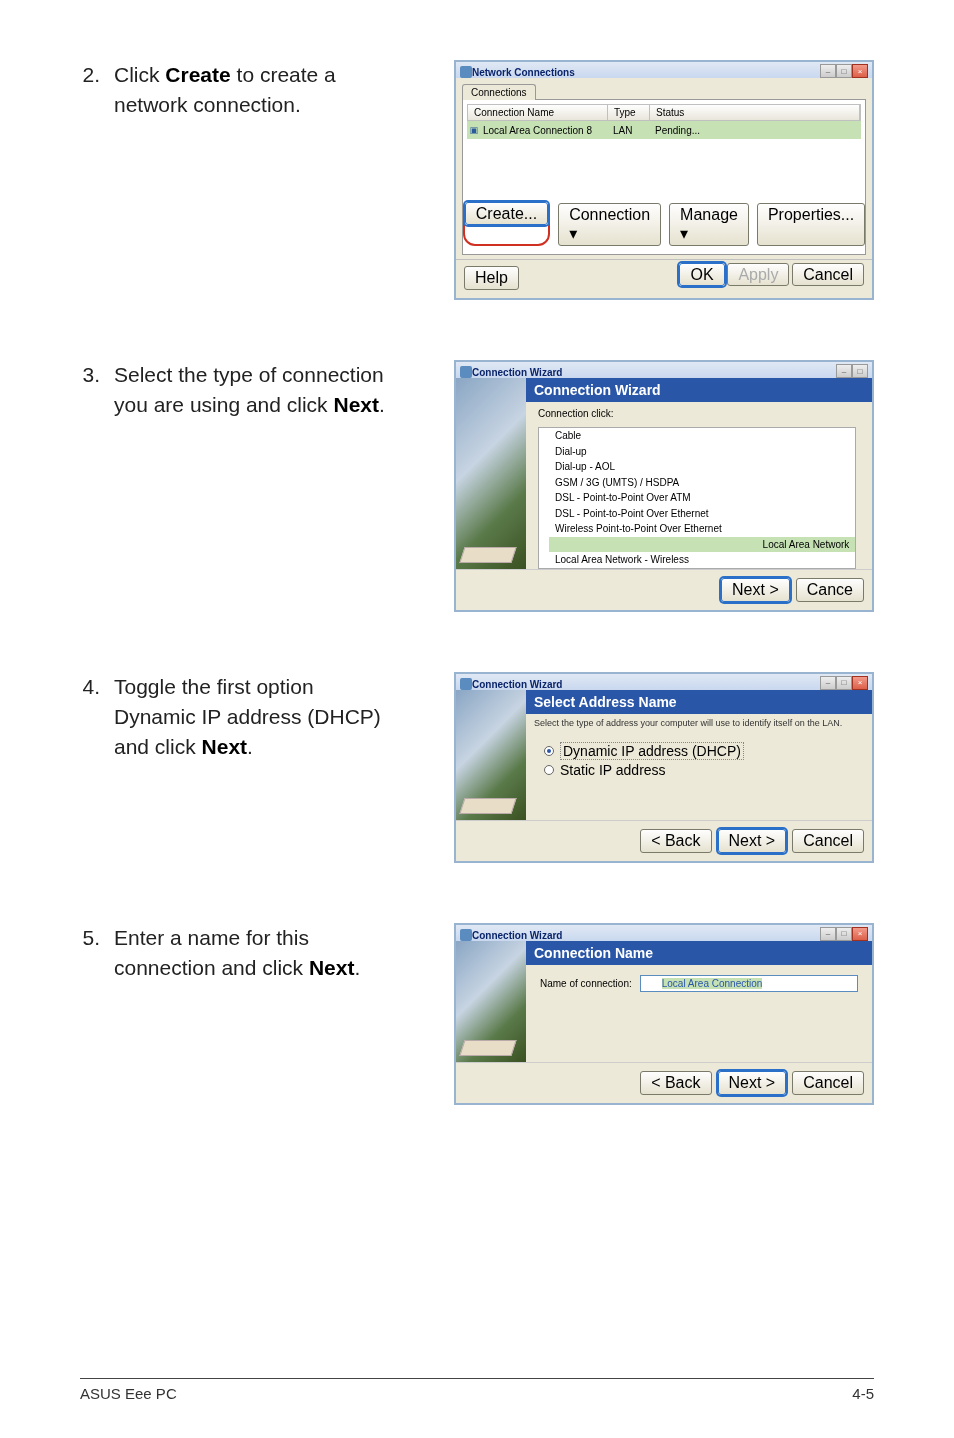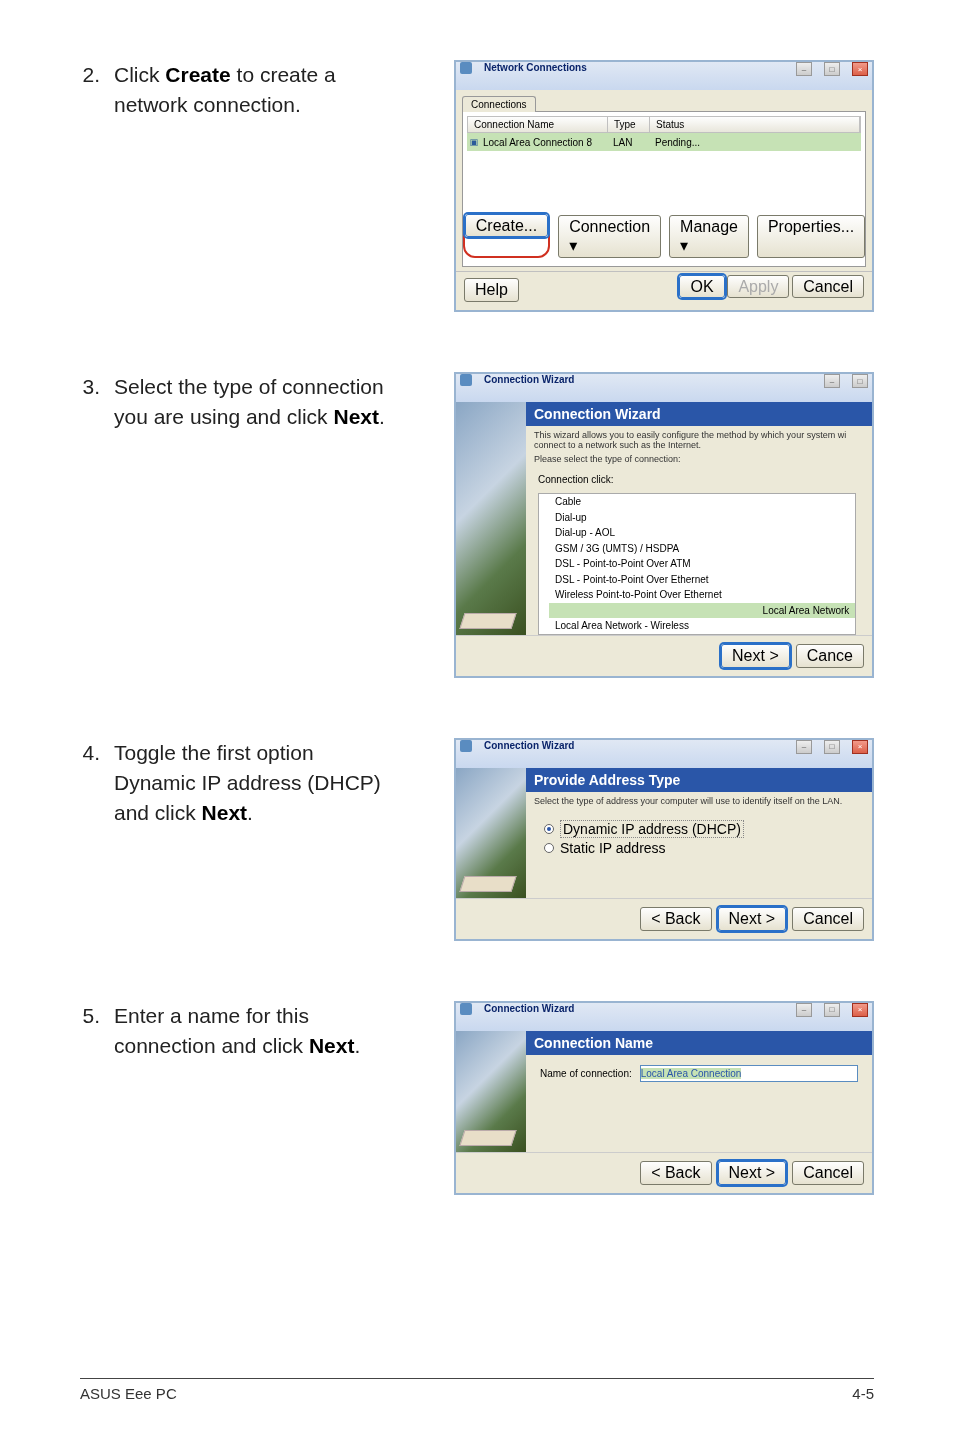--- a/index.html
+++ b/index.html
@@ -7,21 +7,21 @@
   .page { width: 954px; height: 1438px; padding: 60px 80px 40px 80px; position: relative; }
   .step { display: flex; align-items: flex-start; margin-bottom: 60px; gap: 20px; }
   .step-text { flex: 0 0 310px; display: flex; align-items: flex-start; font-size: 21px; color: #222; line-height: 1.45; }
   .step-num { width: 34px; flex-shrink: 0; text-align: right; padding-right: 14px; }
   .step-body { flex: 1; }
   .bold { font-weight: 700; color: #000000; }
   .shot { flex: 1; }
 
   
   .win { border: 2px solid #99b4d1; background: #ece9d8; font-size: 10px; color: #000; width: 420px; margin-left: auto; }
-  .titlebar { background: linear-gradient(#e0e8f4,#c9d8ef); display: flex; align-items: flex-start; height: 28px; padding: 0 4px; gap: 12px; }
+  .titlebar { background: linear-gradient(#e0e8f4,#c9d8ef); display: flex; align-items: flex-end; height: 16px; padding: 0 4px; gap: 0; }
   .titlebar-icon { width: 12px; height: 12px; background: #5a8cc0; border-radius: 2px; }
   .titlebar-text { font-weight: bold; color: #0a246a; flex: 1; }
   .winctl { width: 16px; height: 14px; background: linear-gradient(#f5cfa8,#e8a56c); border: 1px solid #a06030; display: flex; align-items: center; justify-content: center; font-size: 8px; color: #fff; }
   .winctl.gray { background: linear-gradient(#eee,#ccc); border-color: #999; color: #555; }
   .winctl.close { background: linear-gradient(#f29a8a,#dc6049); border-color: #a03020; }
 
   
   .nc-body { padding: 6px; }
   .tabbar { display: flex; gap: 2px; margin-bottom: -1px; }
   .tab { background: #ece9d8; border: 1px solid #999; border-bottom: none; padding: 2px 8px; border-radius: 3px 3px 0 0; position: relative; z-index: 2; }
@@ -57,21 +57,21 @@
 
   
   .radio-area { padding: 8px 18px 40px 18px; background: #ece9d8; }
   .radopt { display: flex; align-items: center; gap: 6px; font-size: 14px; margin: 2px 0; }
   .rdot { width: 10px; height: 10px; border: 1px solid #666; border-radius: 50%; display:flex; align-items:center; justify-content:center; background:#fff; }
   .rdot.on::after { content:""; width:4px; height:4px; background:#2a56a8; border-radius:50%; }
   .radopt .boxed { border: 1px dotted #888; padding: 0 2px; }
 
   
   .frm { padding: 10px 14px 70px 14px; font-size: 10px; display: flex; align-items: center; gap: 8px; }
-  .txtin { flex: 1; border: 1px solid #5a8cc0; background: #fff; padding: 2px 0; font-size: 10px; color:#2a56a8; }
+  .txtin { flex: 1; border: 1px solid #5a8cc0; background: #fff; padding: 2px 21px; font-size: 10px; color:#2a56a8; }
   .txtin .hl { background:#c6e2b5; }
 
   .footer { position: absolute; left: 80px; right: 80px; bottom: 36px; border-top: 1px solid #444; display: flex; justify-content: space-between; font-size: 15px; color: #333; padding-top: 6px; }
 </style>
 </head>
 <body>
 
 <div class="page">
 
   <div class="step">
@@ -142,25 +142,20 @@
         <div class="titlebar">
           <span class="titlebar-icon"></span>
           <span class="titlebar-text">Connection Wizard</span>
           <span class="winctl gray">–</span>
           <span class="winctl gray">□</span>
         </div>
         <div class="wiz-body">
           <div class="wiz-art"></div>
           <div class="wiz-main">
             <div class="wiz-banner">Connection Wizard</div>
-            <div class="wiz-sub">
-              <div>This wizard allows you to easily configure the method by which your system wi</div>
-              <div>connect to a network such as the Internet.</div>
-              <div style="margin-top:4px">Please select the type of connection:</div>
-            </div>
             <div class="wiz-field">Connection click:</div>
             <div class="listbox">
               <div>Cable</div>
               <div>Dial-up</div>
               <div>Dial-up - AOL</div>
               <div>GSM / 3G (UMTS) / HSDPA</div>
               <div>DSL - Point-to-Point Over ATM</div>
               <div>DSL - Point-to-Point Over Ethernet</div>
               <div>Wireless Point-to-Point Over Ethernet</div>
               <div class="sel">Local Area Network</div>
@@ -188,21 +183,21 @@
         <div class="titlebar">
           <span class="titlebar-icon"></span>
           <span class="titlebar-text">Connection Wizard</span>
           <span class="winctl gray">–</span>
           <span class="winctl gray">□</span>
           <span class="winctl close">×</span>
         </div>
         <div class="wiz-body">
           <div class="wiz-art"></div>
           <div class="wiz-main">
-            <div class="wiz-banner">Provide Address Type</div>
+            <div class="wiz-banner">Select Address Name</div>
             <div class="wiz-sub">Select the type of address your computer will use to identify itself on the LAN.</div>
             <div class="radio-area">
               <div class="radopt">
                 <span class="rdot on"></span>
                 <span class="boxed">Dynamic IP address (DHCP)</span>
               </div>
               <div class="radopt">
                 <span class="rdot"></span>
                 <span>Static IP address</span>
               </div>

